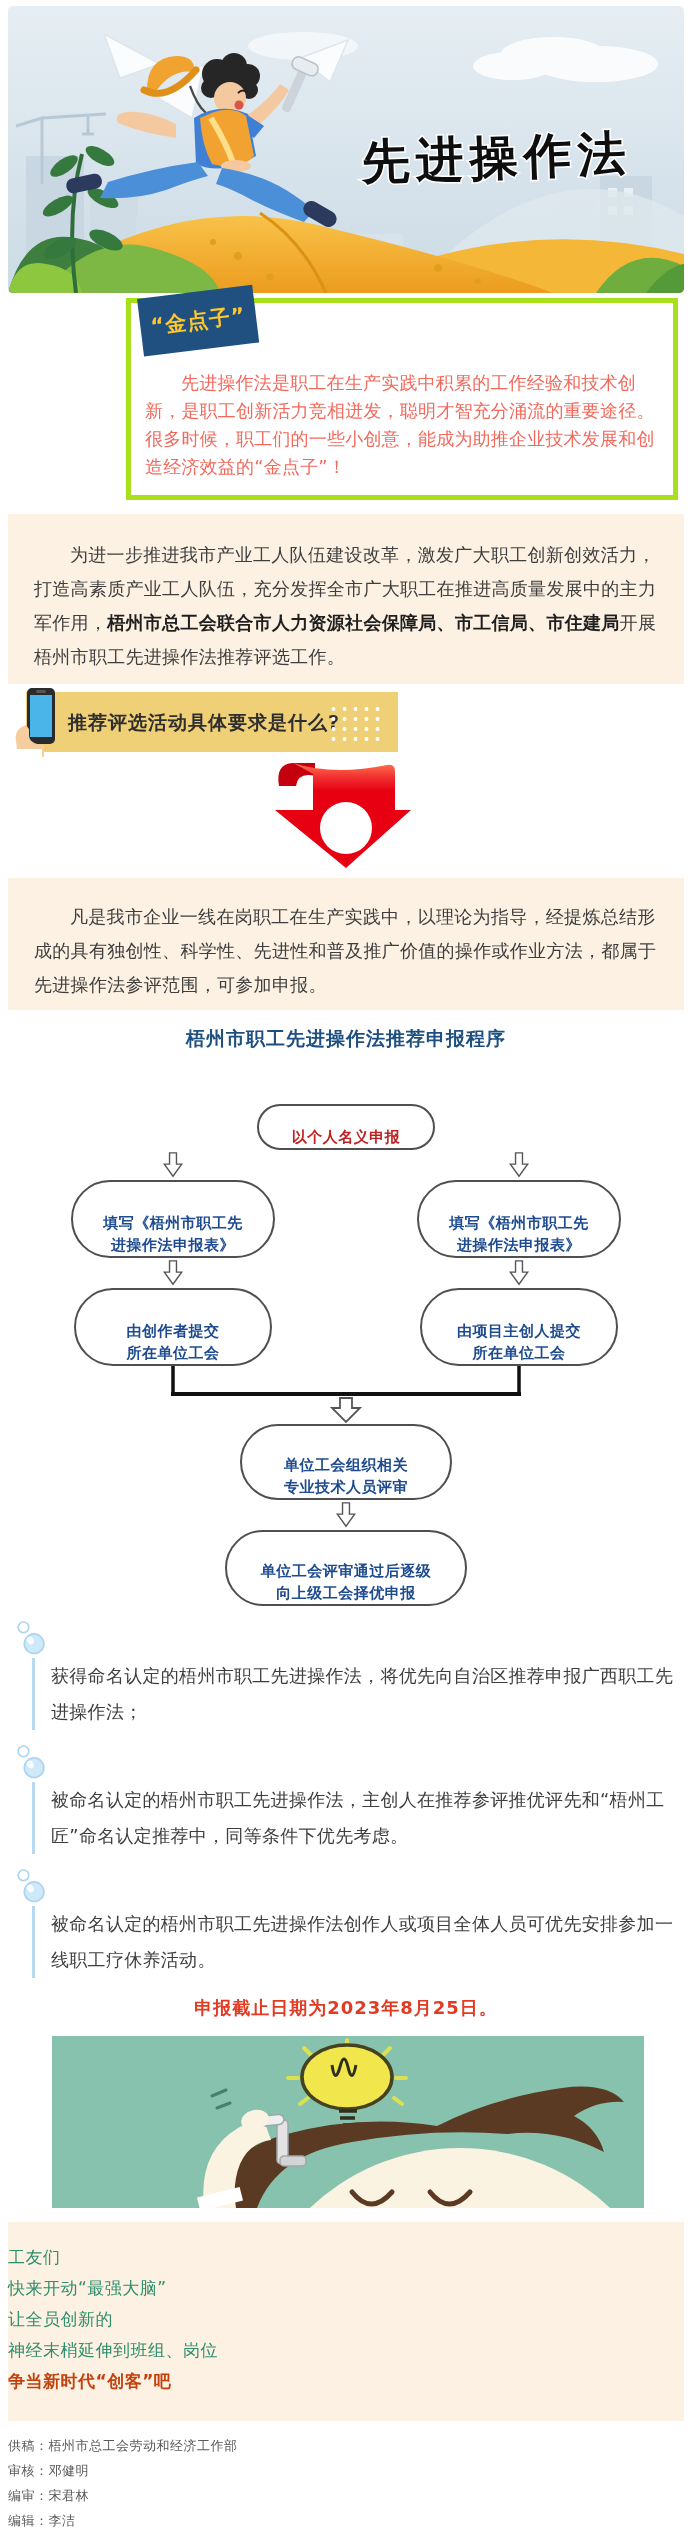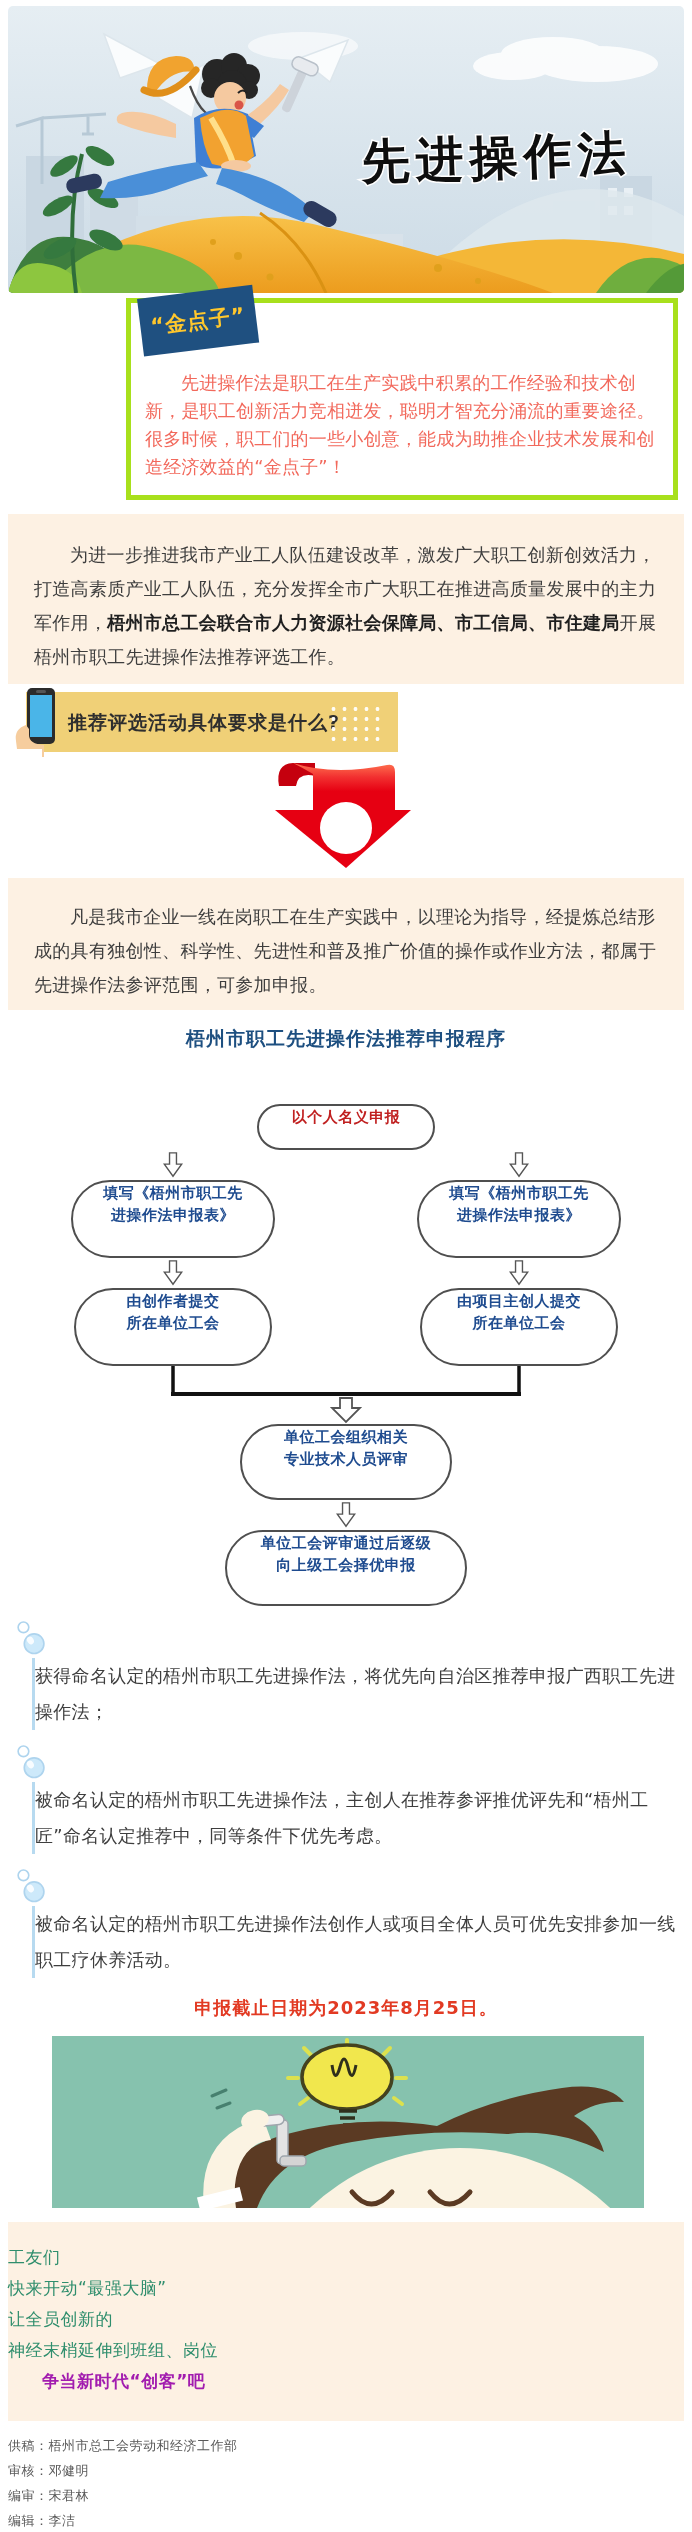--- a/index.html
+++ b/index.html
@@ -36,46 +36,46 @@
   .big-arrow{display:block;margin:8px 0 0 273px;width:140px;height:110px;}
 
   .flow-title{margin:16px 0 0;text-align:center;font-size:19px;font-weight:bold;color:#1d4f80;letter-spacing:1px;}
 
   
   .flow{margin-top:52px;}
   .flow-row{display:flex;}
   .flow-row .half,.arrow-row .half{flex:1;display:flex;justify-content:center;}
   .arrow-row{display:flex;height:26px;align-items:center;margin:2px 0;}
   .stadium{box-sizing:border-box;border:2px solid #4f4f4f;border-radius:60px;background:#fff;
-           display:flex;flex-direction:column;align-items:center;justify-content:flex-start;
+           display:flex;flex-direction:column;align-items:center;justify-content:flex-end;
            text-align:center;font-weight:bold;color:#1e4b8f;font-size:15px;line-height:22px;letter-spacing:.5px;}
   .st-r1{width:178px;height:46px;color:#c02020;}
   .st-r2{width:204px;height:78px;}
   .st-r3{width:198px;height:78px;}
   .st-m1{width:212px;height:76px;}
   .st-m2{width:242px;height:76px;}
   .harrow{width:22px;height:26px;}
   .junction{display:block;width:692px;height:58px;}
   .center-row{display:flex;justify-content:center;}
   .center-row.gap{margin:2px 0;height:26px;align-items:center;}
 
   
   .benefit{margin:14px 6px 0 8px;}
   .bub{display:block;width:40px;height:36px;margin-left:2px;}
-  .benefit p{margin:2px 0 0 24px;border-left:3px solid #b7daf0;
+  .benefit p{margin:2px 0 0 24px;border-left:3px solid #b7daf0;padding-left:16px;
              font-size:18px;line-height:36px;color:#3e3e3e;letter-spacing:.3px;}
 
   .deadline{margin-top:18px;text-align:center;font-size:18px;font-weight:bold;color:#e23a23;letter-spacing:1px;}
 
   .illus2{display:block;margin:16px 0 0 52px;width:592px;height:172px;}
 
   
   .outro{box-sizing:border-box;margin:14px 8px 0;background:#fdf1e3;padding:20px 0 24px;text-align:left;}
   .outro div{font-size:17px;line-height:31px;color:#2f8e6d;letter-spacing:.5px;}
-  .outro .hl{color:#a21caf;font-weight:bold;padding-left:34px;}
+  .outro .hl{color:#c2410c;font-weight:bold;}
 
   
   .credits{margin:12px 0 0 8px;}
   .credits div{font-size:13px;line-height:25px;color:#595959;letter-spacing:.5px;}
 </style>
 </head>
 <body>
 
 <div class="page">
 

